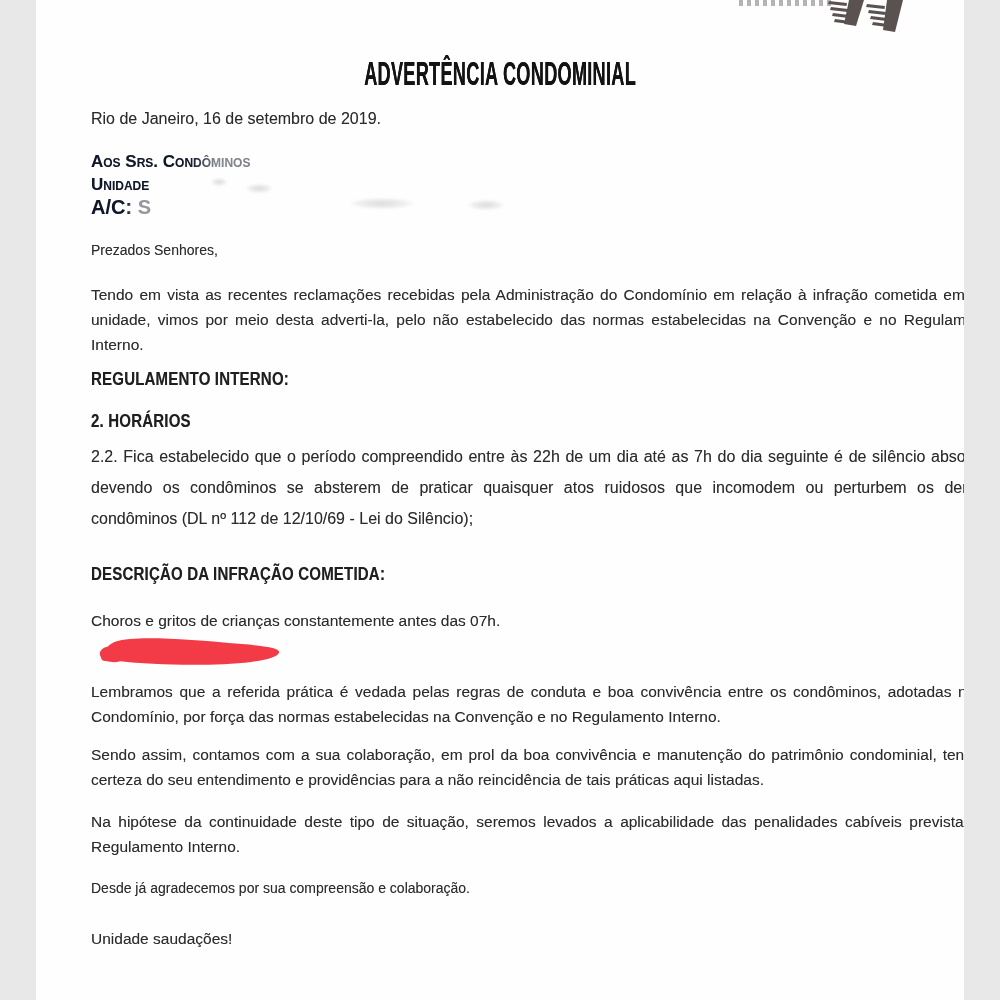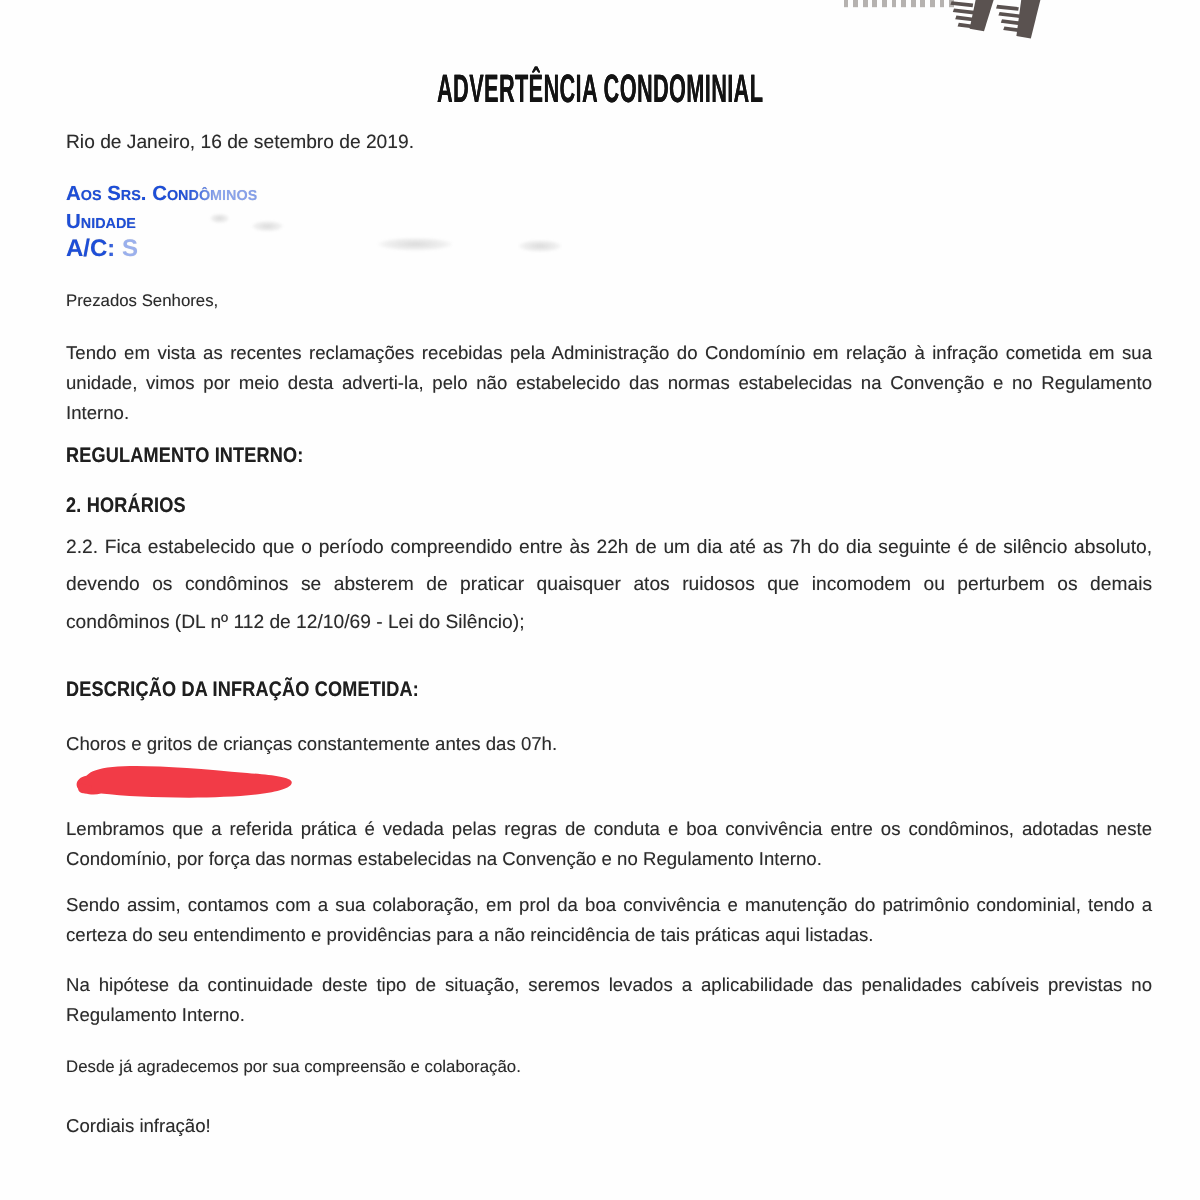--- a/index.html
+++ b/index.html
@@ -1,18 +1,18 @@
 <!DOCTYPE html>
 <html><head>
 <meta charset="utf-8">
 <style>
   html,body{margin:0;padding:0;background:#e8e8e8;}
   .page{
     position:relative;
-    width:1000px;height:1000px;
+    width:928px;height:1000px;
     margin:0 auto;
     background:#fefefe;
     font-family:"Liberation Sans", sans-serif;
     color:#2b2b2b;
     overflow:hidden;
   }
   .abs{position:absolute;}
   .scan-text{ text-shadow:0 0 0.6px rgba(43,43,43,0.35); }
 
   
@@ -37,21 +37,21 @@
   .line{ font-size:16px; }
   .body-par{
     left:55px; width:905px;
     font-size:15.5px; line-height:25px;
     text-align:justify;
   }
   .date-line{ left:55px; top:110px; }
   .salutation{ left:55px; top:242px; font-size:14px; }
 
   .recipient{ left:55px; top:150px; line-height:23px; }
-  .recip-line{ font-weight:bold; font-size:17px; font-variant:small-caps; color:#1d4ed8; }
+  .recip-line{ font-weight:bold; font-size:17px; font-variant:small-caps; color:#0f172a; }
   .recip-line.caps-plain{ font-variant:normal; font-size:20px; }
   .fade-tail-1{
     -webkit-mask-image:linear-gradient(90deg,#000 0 96px, rgba(0,0,0,0.9) 106px, rgba(0,0,0,0.5) 125px, rgba(0,0,0,0.55) 100%);
     mask-image:linear-gradient(90deg,#000 0 96px, rgba(0,0,0,0.9) 106px, rgba(0,0,0,0.5) 125px, rgba(0,0,0,0.55) 100%);
   }
   .fade-tail-3{
     -webkit-mask-image:linear-gradient(90deg,#000 0 36px, rgba(0,0,0,0.45) 44px, rgba(0,0,0,0.35) 100%);
     mask-image:linear-gradient(90deg,#000 0 36px, rgba(0,0,0,0.45) 44px, rgba(0,0,0,0.35) 100%);
   }
 
@@ -145,15 +145,15 @@
          C 182 18, 166 16, 146 14
          C 100 9, 58 5, 34 7
          C 22 8, 16 10, 12 14 Z"></path>
     <path fill="#f23b47" d="M8 22 C 4 24, 4 29, 9 30 C 14 31, 18 28, 16 24 Z" transform="rotate(-2 12 26)"></path>
   </svg>
 
   <div class="abs body-par p-lembramos scan-text">Lembramos que a referida prática é vedada pelas regras de conduta e boa convivência entre os condôminos, adotadas neste Condomínio, por força das normas estabelecidas na Convenção e no Regulamento Interno.</div>
   <div class="abs body-par p-sendo scan-text">Sendo assim, contamos com a sua colaboração, em prol da boa convivência e manutenção do patrimônio condominial, tendo a certeza do seu entendimento e providências para a não reincidência de tais práticas aqui listadas.</div>
   <div class="abs body-par p-na scan-text">Na hipótese da continuidade deste tipo de situação, seremos levados a aplicabilidade das penalidades cabíveis previstas no Regulamento Interno.</div>
   <div class="abs p-desde scan-text">Desde já agradecemos por sua compreensão e colaboração.</div>
-  <div class="abs p-closing scan-text">Cordiais infração!</div>
+  <div class="abs p-closing scan-text">Unidade saudações!</div>
 
 </div>
 
 </body></html>

